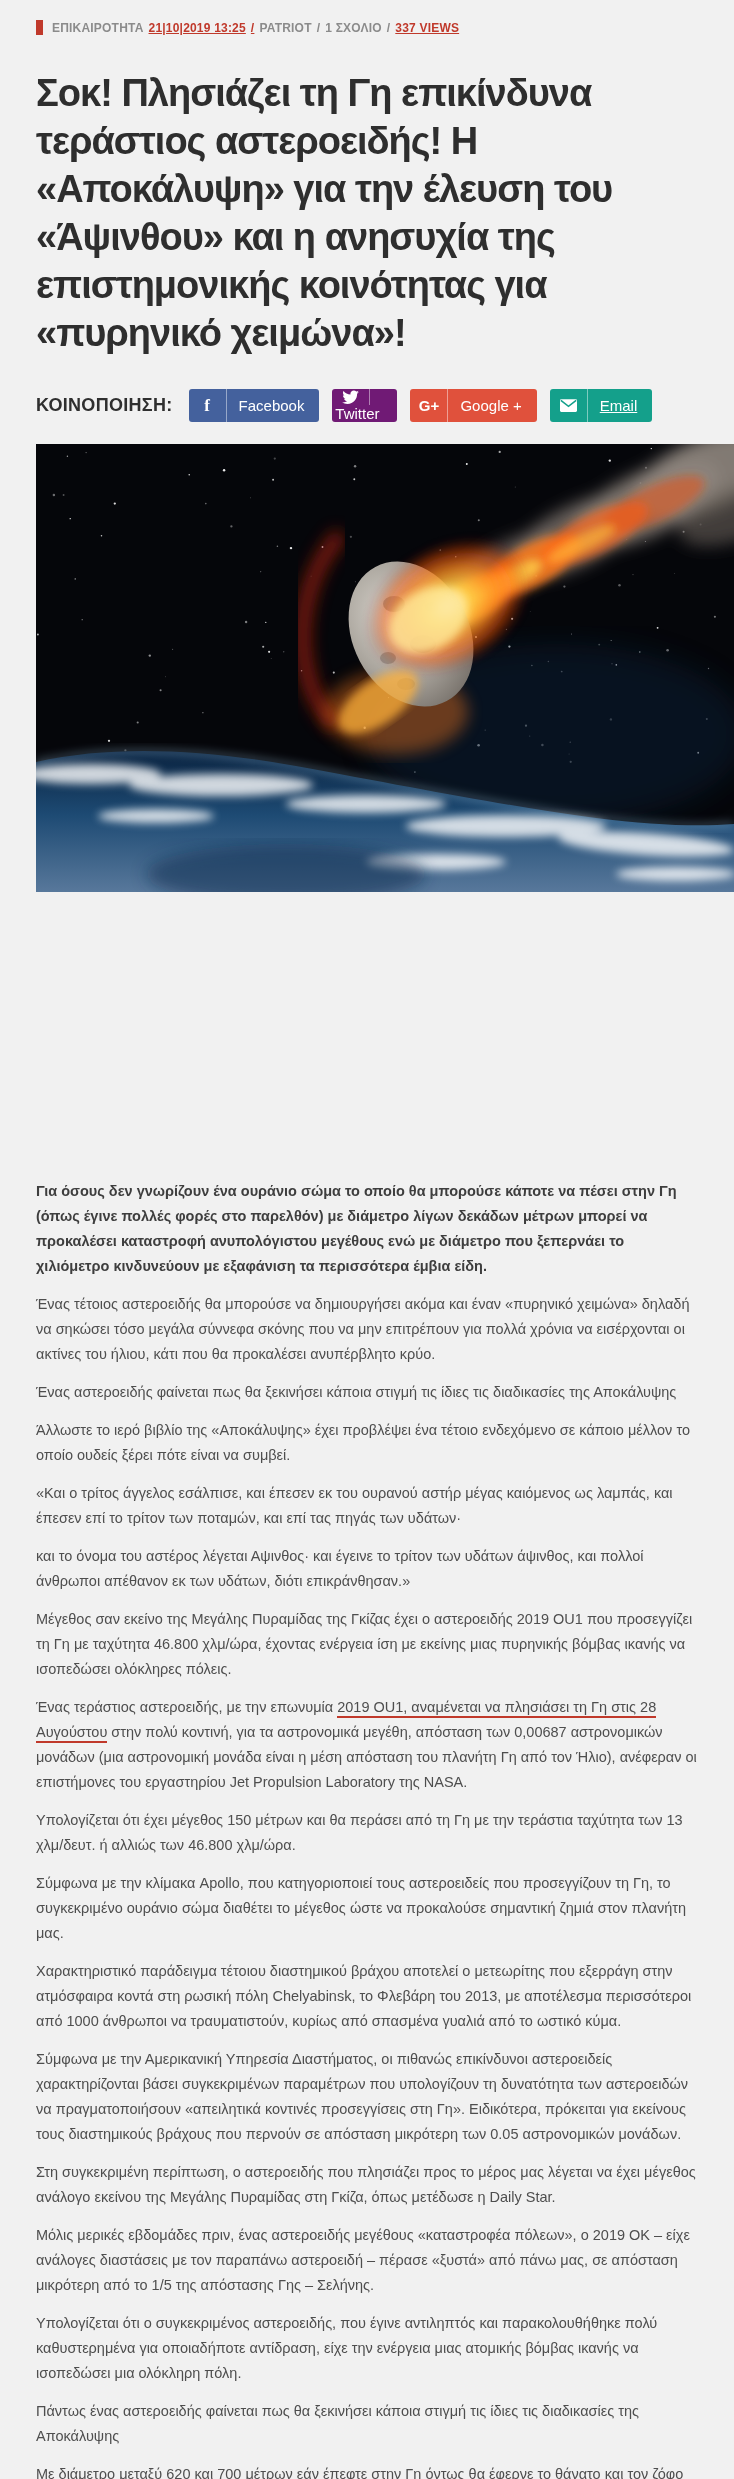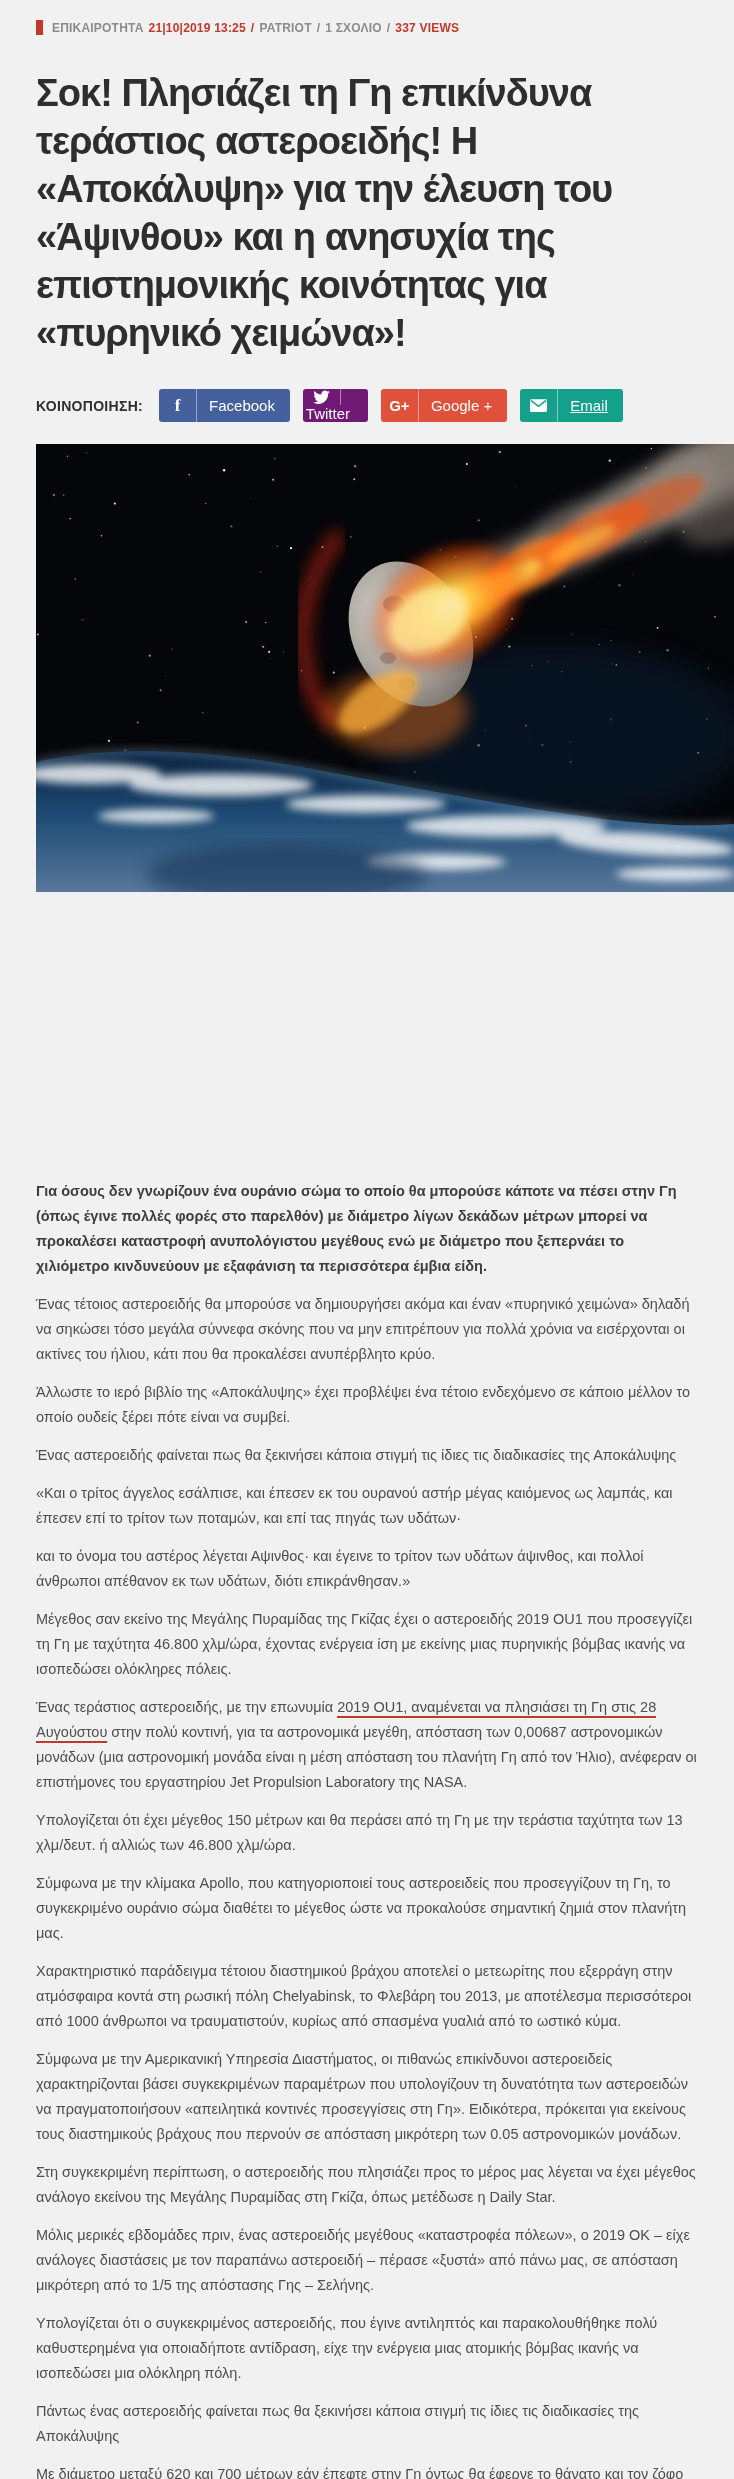--- a/index.html
+++ b/index.html
@@ -15,35 +15,35 @@
 
   
   .meta-row{
     display:flex;align-items:center;
     padding-top:20px;
     font-size:12px;font-weight:bold;letter-spacing:.2px;
     color:#8b8b8b;white-space:nowrap;
   }
   .meta-block{width:7px;height:15px;background:#c0392b;margin-right:9px;flex:0 0 auto;}
   .meta-row span{margin-right:5px;}
-  .meta-red{color:#c0392b;}
+  .meta-red{color:#c0392b;text-decoration:underline;}
   .meta-gray{color:#8b8b8b;}
   .meta-row a{text-decoration:none;color:inherit;cursor:pointer;}
 
   
   h1.headline{
     margin:34px 0 0 0;
     font-size:38px;line-height:48px;
     font-weight:bold;letter-spacing:-1px;
     color:#2e2e2e;
   }
 
   
   .share-row{display:flex;align-items:center;margin-top:32px;}
-  .share-label{font-size:14px;font-weight:bold;color:#2f2f2f;letter-spacing:.3px;margin-right:16px;}
+  .share-label{font-size:18px;font-weight:bold;color:#2f2f2f;letter-spacing:.3px;margin-right:16px;}
   .share-btn{
     display:flex;align-items:center;height:33px;margin-right:13px;
     border-radius:3px;color:#fff;font-size:15px;
     border:none;cursor:pointer;padding:0 15px 0 0;
     font-family:"Liberation Sans", sans-serif;
   }
   .share-icon{
     width:37px;height:33px;display:flex;align-items:center;justify-content:center;
     border-right:1px solid rgba(255,255,255,.45);
     margin-right:12px;font-weight:bold;font-size:17px;
@@ -322,22 +322,22 @@
       <ellipse cx="342" cy="258" rx="46" ry="22" fill="#ffb13a" opacity="0.75" transform="rotate(-35 342 258)" filter="url(#b4)"></ellipse>
     </g>
   </svg>
 </figure>
 
 <div class="ad-gap"></div>
 
 <main class="pad article" id="article-body">
     <p class="lead">Για όσους δεν γνωρίζουν ένα ουράνιο σώμα το οποίο θα μπορούσε κάποτε να πέσει στην Γη (όπως έγινε πολλές φορές στο παρελθόν) με διάμετρο λίγων δεκάδων μέτρων μπορεί να προκαλέσει καταστροφή ανυπολόγιστου μεγέθους ενώ με διάμετρο που ξεπερνάει το χιλιόμετρο κινδυνεύουν με εξαφάνιση τα περισσότερα έμβια είδη.</p>
     <p>Ένας τέτοιος αστεροειδής θα μπορούσε να δημιουργήσει ακόμα και έναν «πυρηνικό χειμώνα» δηλαδή να σηκώσει τόσο μεγάλα σύννεφα σκόνης που να μην επιτρέπουν για πολλά χρόνια να εισέρχονται οι ακτίνες του ήλιου, κάτι που θα προκαλέσει ανυπέρβλητο κρύο.</p>
+    <p>Ένας αστεροειδής φαίνεται πως θα ξεκινήσει κάποια στιγμή τις ίδιες τις διαδικασίες της Αποκάλυψης</p>
     <p>Άλλωστε το ιερό βιβλίο της «Αποκάλυψης» έχει προβλέψει ένα τέτοιο ενδεχόμενο σε κάποιο μέλλον το οποίο ουδείς ξέρει πότε είναι να συμβεί.</p>
-    <p>Ένας αστεροειδής φαίνεται πως θα ξεκινήσει κάποια στιγμή τις ίδιες τις διαδικασίες της Αποκάλυψης</p>
     <p>«Και ο τρίτος άγγελος εσάλπισε, και έπεσεν εκ του ουρανού αστήρ μέγας καιόμενος ως λαμπάς, και έπεσεν επί το τρίτον των ποταμών, και επί τας πηγάς των υδάτων·</p>
     <p>και το όνομα του αστέρος λέγεται Αψινθος· και έγεινε το τρίτον των υδάτων άψινθος, και πολλοί άνθρωποι απέθανον εκ των υδάτων, διότι επικράνθησαν.»</p>
     <p>Μέγεθος σαν εκείνο της Μεγάλης Πυραμίδας της Γκίζας έχει ο αστεροειδής 2019 OU1 που προσεγγίζει τη Γη με ταχύτητα 46.800 χλμ/ώρα, έχοντας ενέργεια ίση με εκείνης μιας πυρηνικής βόμβας ικανής να ισοπεδώσει ολόκληρες πόλεις.</p>
     <p>Ένας τεράστιος αστεροειδής, με την επωνυμία <a href="#" class="red-underline">2019 OU1, αναμένεται να πλησιάσει τη Γη στις 28 Αυγούστου</a> στην πολύ κοντινή, για τα αστρονομικά μεγέθη, απόσταση των 0,00687 αστρονομικών μονάδων (μια αστρονομική μονάδα είναι η μέση απόσταση του πλανήτη Γη από τον Ήλιο), ανέφεραν οι επιστήμονες του εργαστηρίου Jet Propulsion Laboratory της NASA.</p>
     <p>Υπολογίζεται ότι έχει μέγεθος 150 μέτρων και θα περάσει από τη Γη με την τεράστια ταχύτητα των 13 χλμ/δευτ. ή αλλιώς των 46.800 χλμ/ώρα.</p>
     <p>Σύμφωνα με την κλίμακα Apollo, που κατηγοριοποιεί τους αστεροειδείς που προσεγγίζουν τη Γη, το συγκεκριμένο ουράνιο σώμα διαθέτει το μέγεθος ώστε να προκαλούσε σημαντική ζημιά στον πλανήτη μας.</p>
     <p>Χαρακτηριστικό παράδειγμα τέτοιου διαστημικού βράχου αποτελεί ο μετεωρίτης που εξερράγη στην ατμόσφαιρα κοντά στη ρωσική πόλη Chelyabinsk, το Φλεβάρη του 2013, με αποτέλεσμα περισσότεροι από 1000 άνθρωποι να τραυματιστούν, κυρίως από σπασμένα γυαλιά από το ωστικό κύμα.</p>
     <p>Σύμφωνα με την Αμερικανική Υπηρεσία Διαστήματος, οι πιθανώς επικίνδυνοι αστεροειδείς χαρακτηρίζονται βάσει συγκεκριμένων παραμέτρων που υπολογίζουν τη δυνατότητα των αστεροειδών να πραγματοποιήσουν «απειλητικά κοντινές προσεγγίσεις στη Γη». Ειδικότερα, πρόκειται για εκείνους τους διαστημικούς βράχους που περνούν σε απόσταση μικρότερη των 0.05 αστρονομικών μονάδων.</p>
     <p>Στη συγκεκριμένη περίπτωση, ο αστεροειδής που πλησιάζει προς το μέρος μας λέγεται να έχει μέγεθος ανάλογο εκείνου της Μεγάλης Πυραμίδας στη Γκίζα, όπως μετέδωσε η Daily Star.</p>
     <p>Μόλις μερικές εβδομάδες πριν, ένας αστεροειδής μεγέθους «καταστροφέα πόλεων», ο 2019 OK – είχε ανάλογες διαστάσεις με τον παραπάνω αστεροειδή – πέρασε «ξυστά» από πάνω μας, σε απόσταση μικρότερη από το 1/5 της απόστασης Γης – Σελήνης.</p>

